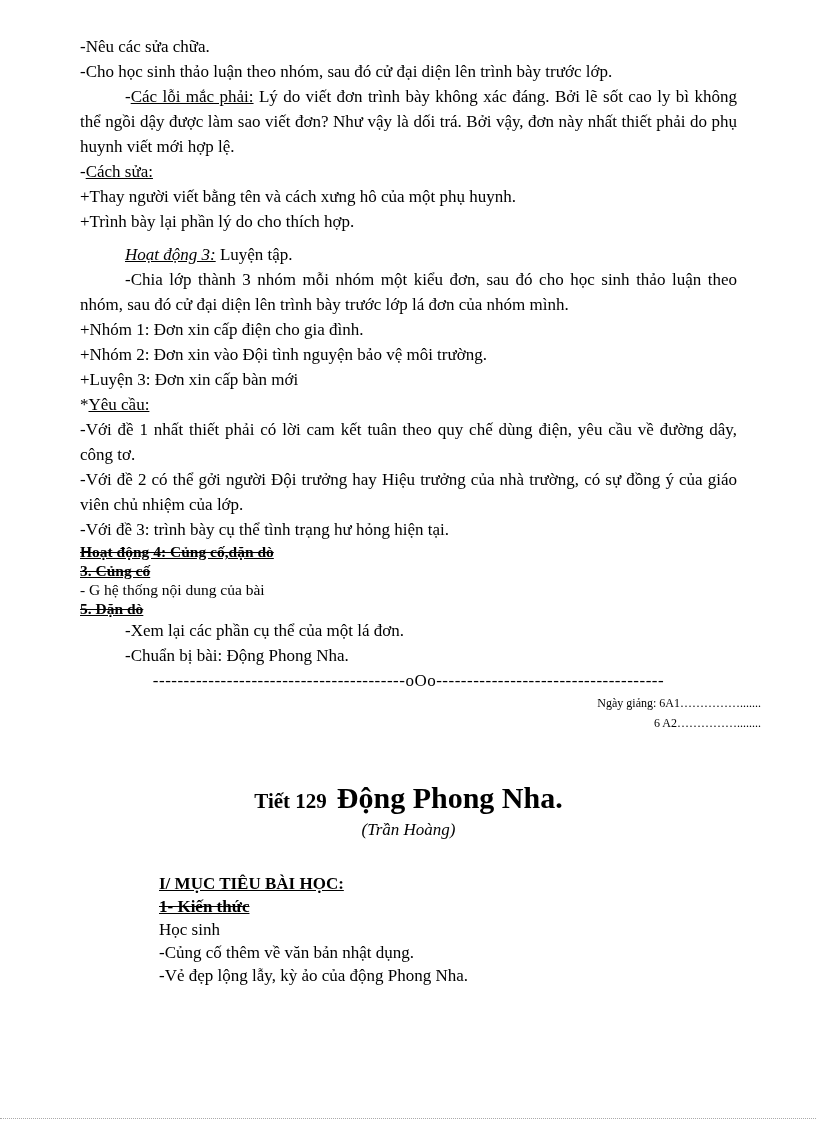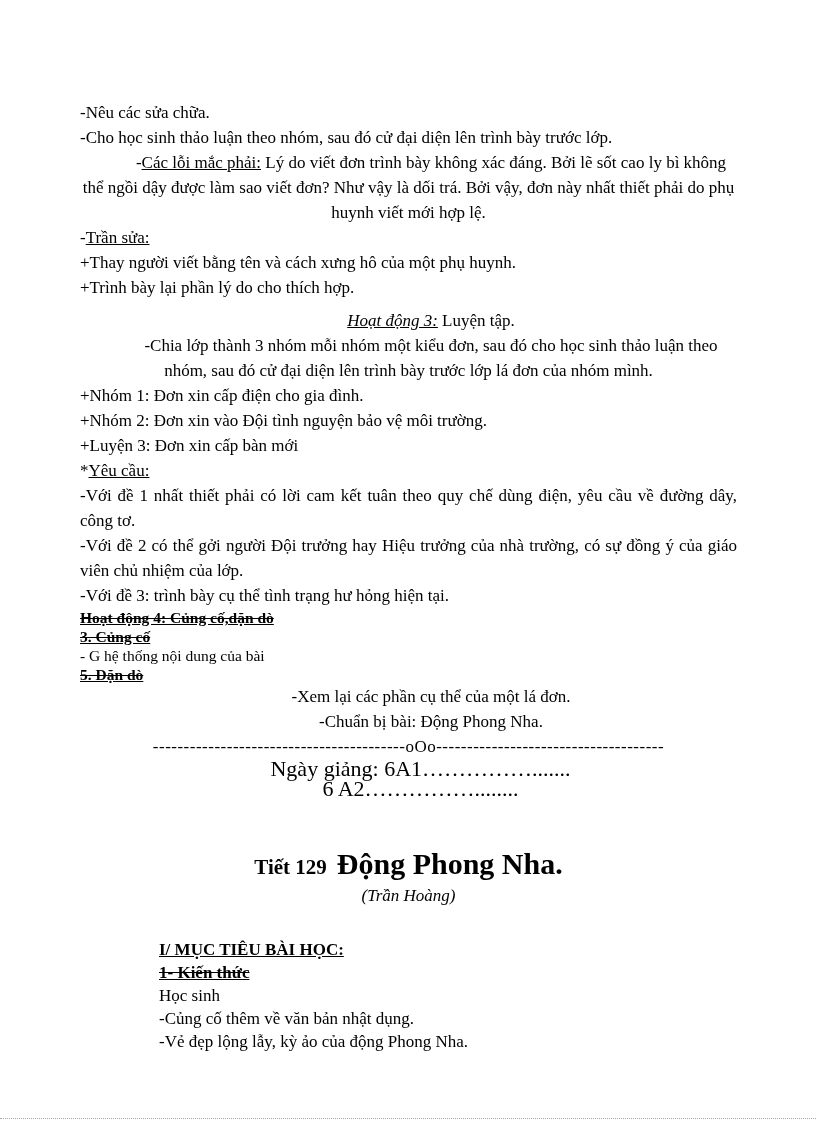--- a/index.html
+++ b/index.html
@@ -4,35 +4,35 @@
 <style>
   html,body { margin:0; padding:0; background:#ffffff; }
   .page {
     position:relative;
     width:816px; height:1123px;
     background:#ffffff;
     color:#000;
     font-family:"Liberation Serif","DejaVu Serif",serif;
     font-size:17px;
     box-sizing:border-box;
-    padding:100px 79px 0 80px;
+    padding:34px 79px 0 80px;
     overflow:hidden;
   }
   p { margin:0; line-height:25px; }
   .j { text-align:justify; }
-  .indent { text-indent:45px;text-align:center; }
+  .indent { text-indent:45px; }
   .u { text-decoration:underline; }
   .b { font-weight:bold; }
   .iu { font-style:italic; text-decoration:underline; }
   .bus { font-weight:bold; text-decoration:underline line-through; }
   .gap-sm { margin-top:8px; }
   .tight { font-size:15.5px; }
   .tight p { line-height:19px; }
   .divider { text-align:center; letter-spacing:0.5px; }
-  .date-block { text-align:center; margin-right:-24px; font-size:22px; }
+  .date-block { text-align:right; margin-right:-24px; font-size:12px; }
   .date-block p { line-height:20px; }
   .title-block { text-align:center; margin-top:48px; }
   .tiet { font-size:21px; font-weight:bold; margin-right:10px; }
   .lesson-title { font-size:30px; font-weight:bold; }
   .subtitle { text-align:center; font-style:italic; margin-top:2px; }
   .bottom-section { margin-left:45px; margin-top:30px; }
   .bottom-section p { line-height:23px;margin-left:34px; }
   .page-bottom-dots {
     position:absolute; left:0; bottom:4px; width:100%;
     border-top:1px dotted #aaa;
@@ -41,21 +41,21 @@
 </head>
 <body>
 
 <div class="page">
 
   <p>-Nêu các sửa chữa.</p>
   <p>-Cho học sinh thảo luận theo nhóm, sau đó cử đại diện lên trình bày trước lớp.</p>
 
   <p class="j indent"><span>-</span><span class="u">Các lỗi mắc phải:</span><span> Lý do viết đơn trình bày không xác đáng. Bởi lẽ sốt cao ly bì không thể ngồi dậy được làm sao viết đơn? Như vậy là dối trá. Bởi vậy, đơn này nhất thiết phải do phụ huynh viết mới hợp lệ.</span></p>
 
-  <p><span>-</span><span class="u">Trần sửa:</span></p>
+  <p><span>-</span><span class="u">Cách sửa:</span></p>
 
   <p>+Thay người viết bằng tên và cách xưng hô của một phụ huynh.</p>
   <p>+Trình bày lại phần lý do cho thích hợp.</p>
 
   <p class="indent gap-sm"><span class="iu">Hoạt động 3:</span><span> Luyện tập.</span></p>
 
   <p class="j indent">-Chia lớp thành 3 nhóm mỗi nhóm một kiểu đơn, sau đó cho học sinh thảo luận theo nhóm, sau đó cử đại diện lên trình bày trước lớp lá đơn của nhóm mình.</p>
 
   <p>+Nhóm 1: Đơn xin cấp điện cho gia đình.</p>
   <p>+Nhóm 2: Đơn xin vào Đội tình nguyện bảo vệ môi trường.</p>

